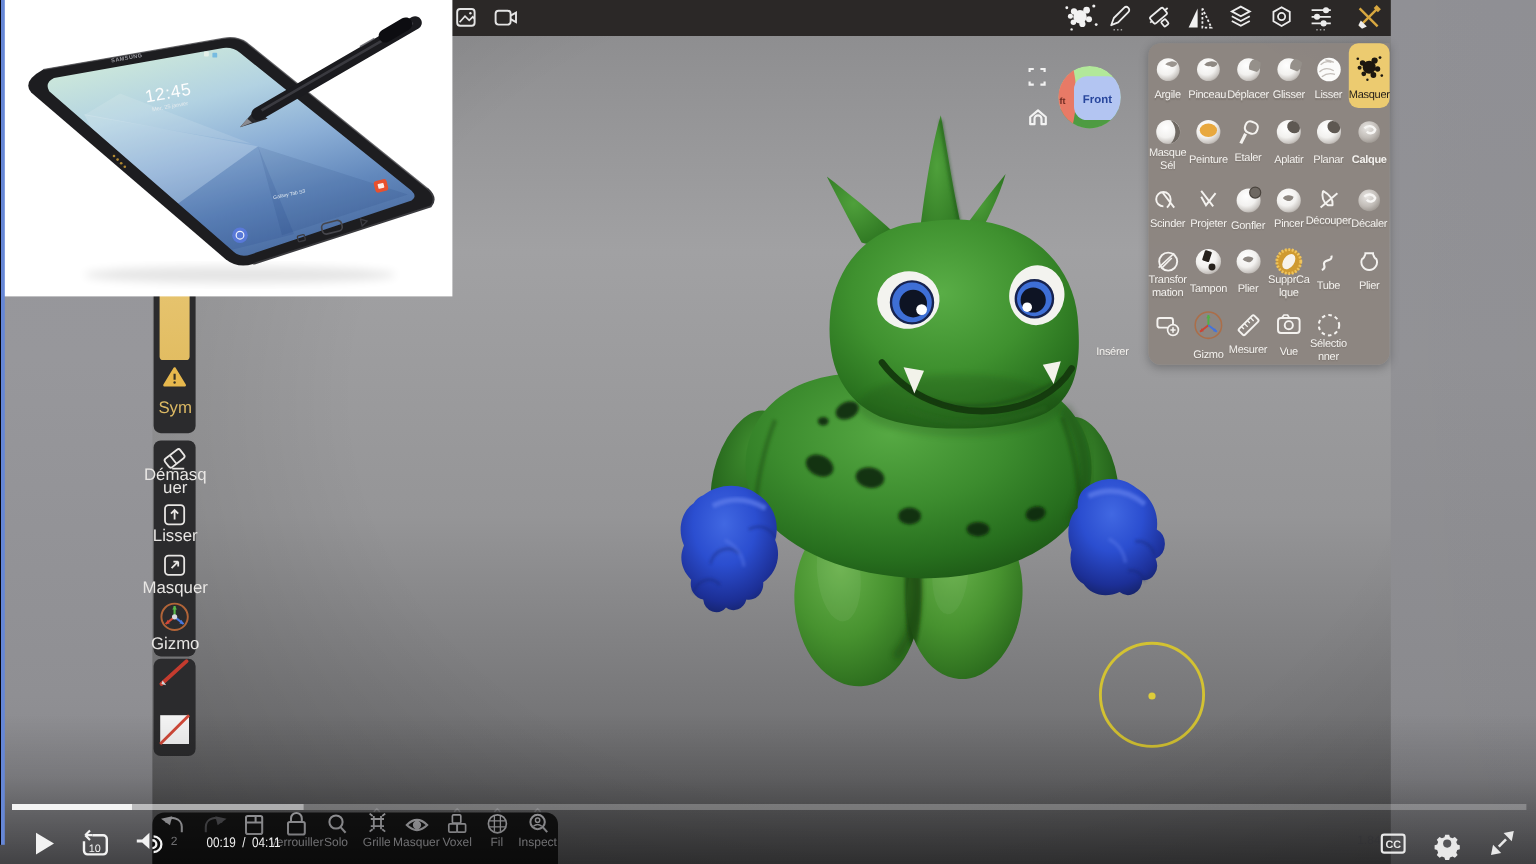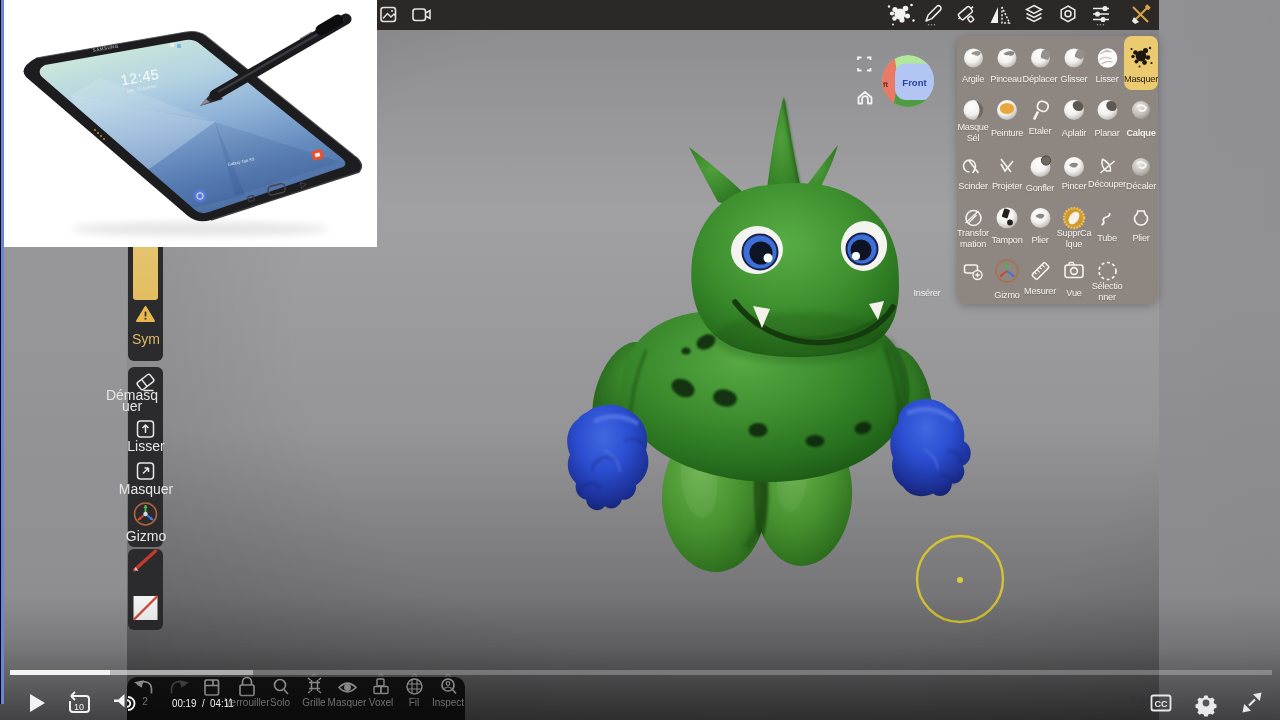--- a/index.html
+++ b/index.html
@@ -285,21 +285,21 @@
       <path d="M-11,10 L10,-9" stroke="#c43b2e" stroke-width="3.2" stroke-linecap="round"></path>
       <path d="M-11,10 l4,1 l-3,-4 Z" fill="#d8d8d8"></path>
     </g>
 
     <g transform="translate(17.5,308)">
       <rect x="-12" y="-12" width="24" height="24" fill="#f4f4f4"></rect>
       <path d="M-12,12 L12,-12" stroke="#d04838" stroke-width="2.4"></path>
     </g>
   </svg>
   <div class="llabel" style="left:146px;top:331px;color:#dcb964;">Sym</div>
-  <div class="llabel" style="left:132px;top:390px;line-height:10.5px;">Démasq<br>uer</div>
+  <div class="llabel" style="left:146px;top:390px;line-height:10.5px;">Démasq<br>uer</div>
   <div class="llabel" style="left:146px;top:438px;">Lisser</div>
   <div class="llabel" style="left:146px;top:481px;">Masquer</div>
   <div class="llabel" style="left:146px;top:528px;">Gizmo</div>
   <div id="palette"></div>
   <div id="maskcell"></div>
   <svg style="position:absolute;left:957px;top:36px;z-index:22;" width="201" height="268" viewBox="0 0 201 268">
     <defs>
       <radialGradient id="sph" cx="40%" cy="32%" r="75%">
         <stop offset="0%" stop-color="#ffffff"></stop>
           <stop offset="55%" stop-color="#f2f1ef"></stop>

